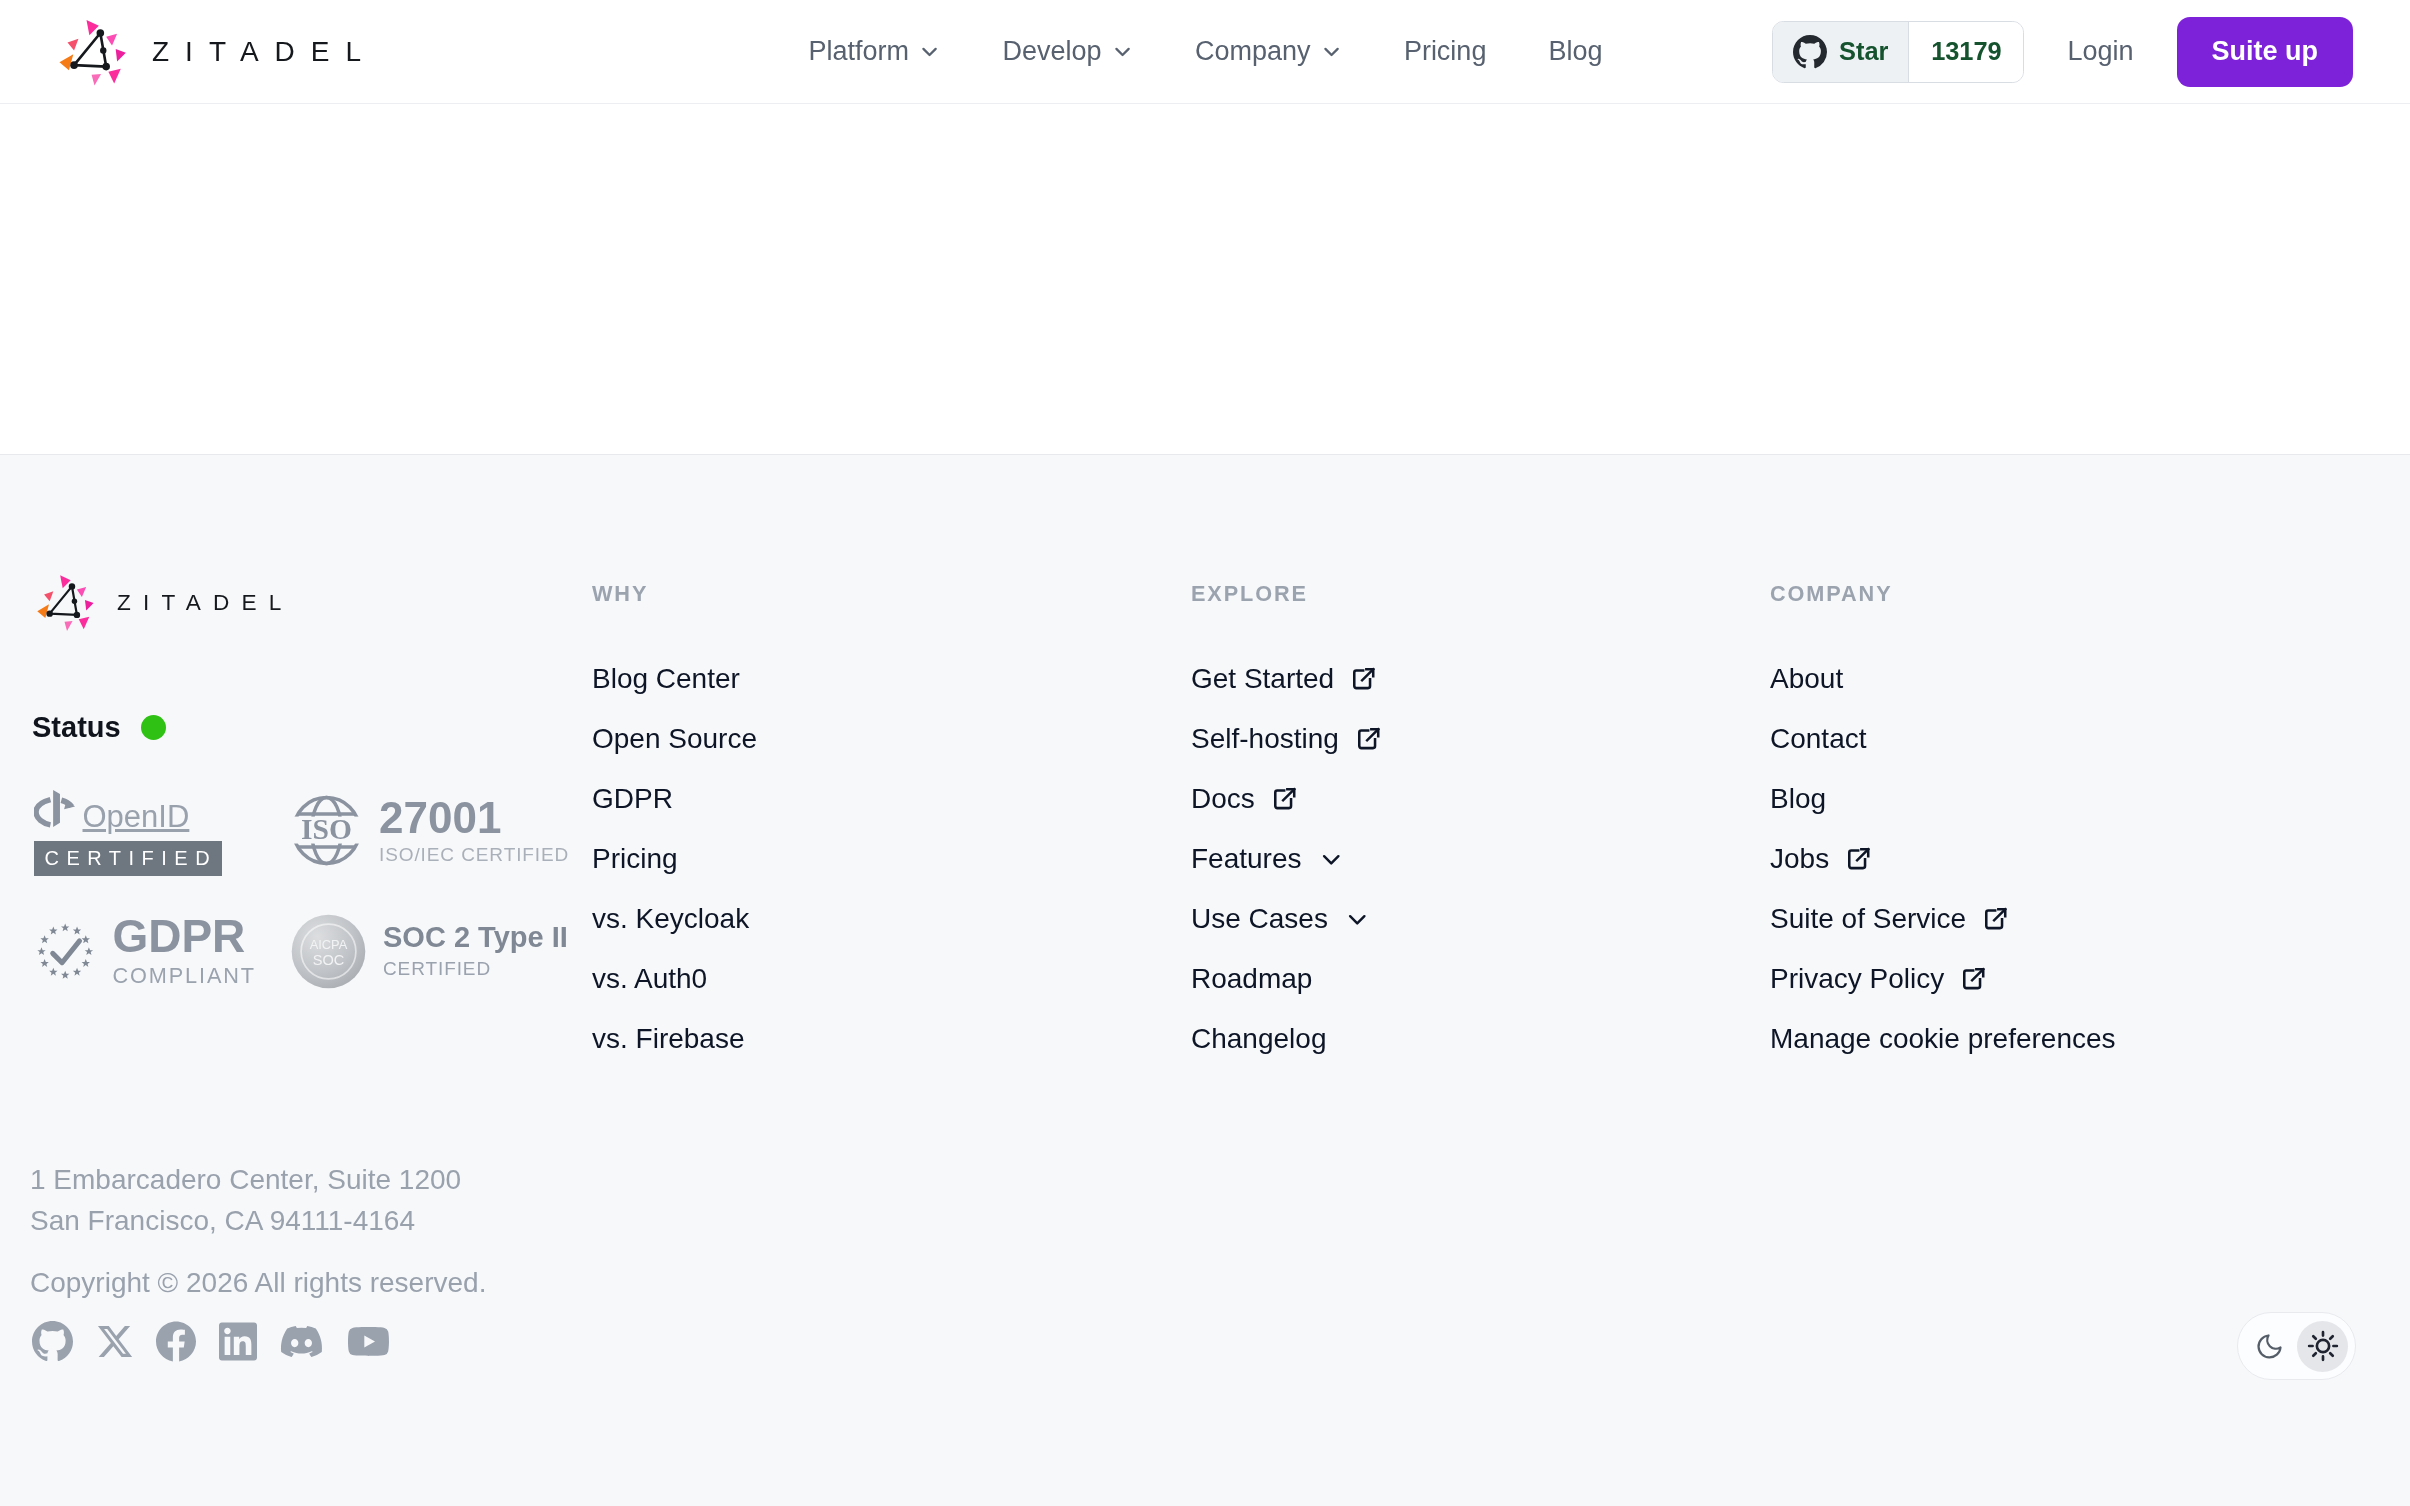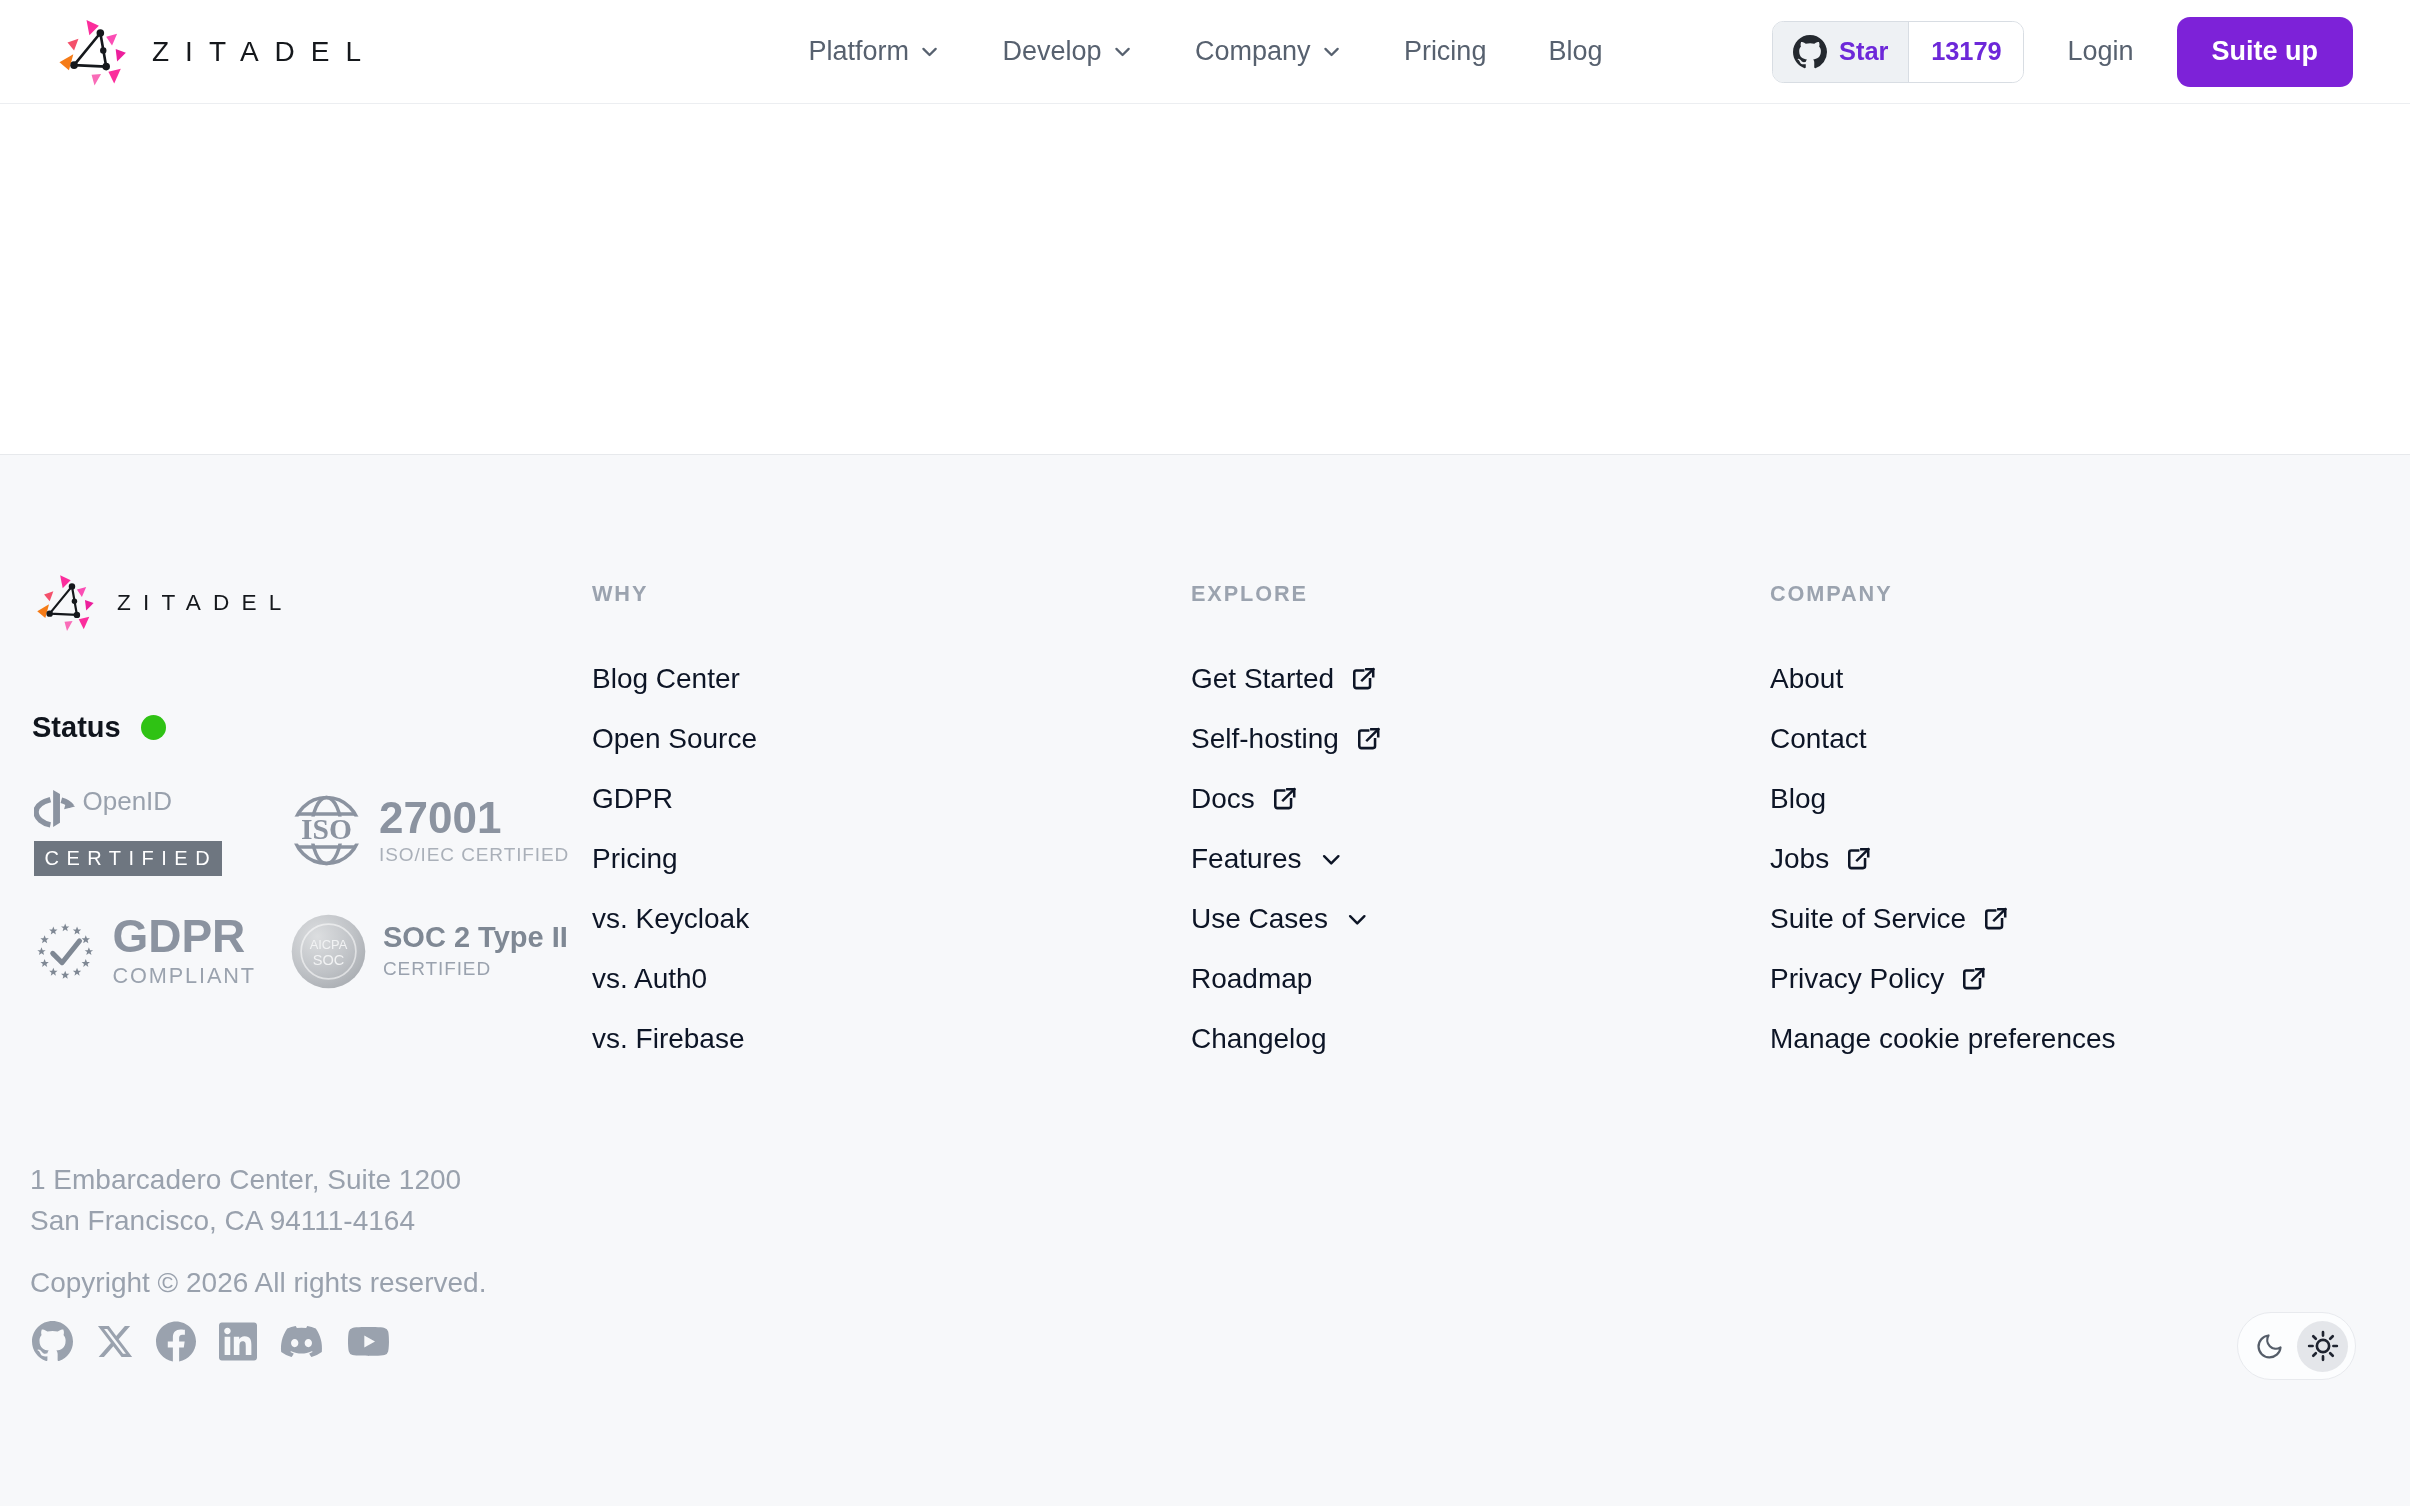--- a/index.html
+++ b/index.html
@@ -17,21 +17,21 @@
     border-bottom:1.9px solid #eceef1;display:flex;align-items:center;padding:0 58px;
     box-sizing:border-box;z-index:5;
   }
   .brand{display:flex;align-items:center;gap:21px;}
   .wordmark{font-size:28px;letter-spacing:16px;font-weight:500;color:#15181c;white-space:nowrap;}
   .nav{position:absolute;left:50%;transform:translateX(-50%);display:flex;gap:62px;align-items:center;}
   .nav-item{display:flex;align-items:center;gap:10.4px;font-size:27px;color:#57616f;cursor:pointer;}
   .nav-item svg{stroke:#57616f;}
   .header-right{margin-left:auto;display:flex;align-items:center;gap:43px;}
   .gh-star{display:flex;height:60px;border:1.9px solid #d8dde3;border-radius:11.3px;overflow:hidden;
-    font-size:25.4px;font-weight:700;color:#6d28d9;cursor:pointer;background:#fff;}
+    font-size:25.4px;font-weight:700;color:#14532d;cursor:pointer;background:#fff;}
   .gh-left{display:flex;align-items:center;gap:12.2px;background:#eef1f4;padding:0 20px;border-right:1.9px solid #d8dde3;}
   .gh-count{display:flex;align-items:center;padding:0 21.7px;background:#ffffff;}
   .login{font-size:27px;color:#57616f;}
   .signup{border:none;background:#7D22D8;color:#ffffff;font-weight:700;font-size:27px;
     height:70px;padding:0 35px;border-radius:13px;cursor:pointer;font-family:inherit;}
 
   
   .blank-area{position:absolute;top:104px;left:0;right:0;height:350px;background:#ffffff;}
 
   
@@ -42,21 +42,21 @@
   .f-brand{position:absolute;left:36px;top:119px;display:flex;align-items:center;gap:19px;}
   .f-brand .wordmark{font-size:22.6px;letter-spacing:12.2px;}
   .status{position:absolute;left:32px;top:256px;display:flex;align-items:center;gap:20px;
     font-size:29px;font-weight:700;color:#10151d;cursor:pointer;}
   .status-dot{width:25.4px;height:25.4px;border-radius:50%;background:#2FC214;}
 
   .badges{position:absolute;left:34px;top:331px;display:grid;
     grid-template-columns:222px auto;column-gap:34px;row-gap:32px;align-items:center;}
   .badge{display:flex;align-items:center;gap:16px;}
   .openid{display:flex;flex-direction:column;gap:0;width:188px;}
-  .openid-top{display:flex;gap:7.5px;font-size:26px;color:#99a1ad;}
+  .openid-top{display:flex;align-items:flex-end;gap:7.5px;font-size:31px;color:#99a1ad;text-decoration:underline;}
   .openid-bar{margin-top:5.6px;background:#6e7680;color:#ffffff;font-size:20px;letter-spacing:7.5px;
     text-align:center;padding:6.6px 0 5.6px 5.6px;font-weight:500;}
   .iso-num{font-size:44px;font-weight:700;color:#8b93a0;line-height:1;}
   .iso-sub{font-size:19px;color:#aab0b9;letter-spacing:0.9px;margin-top:3.8px;}
   .gdpr-big{font-size:46px;font-weight:700;color:#8b93a0;line-height:1;}
   .gdpr-sub{font-size:21.7px;color:#9aa2ae;letter-spacing:1.9px;margin-top:3.8px;}
   .soc-big{font-size:29px;font-weight:700;color:#7f8894;line-height:1;}
   .soc-sub{font-size:19px;color:#9aa2ae;letter-spacing:0.9px;margin-top:5.6px;}
 
   .fcol{position:absolute;top:126px;}

